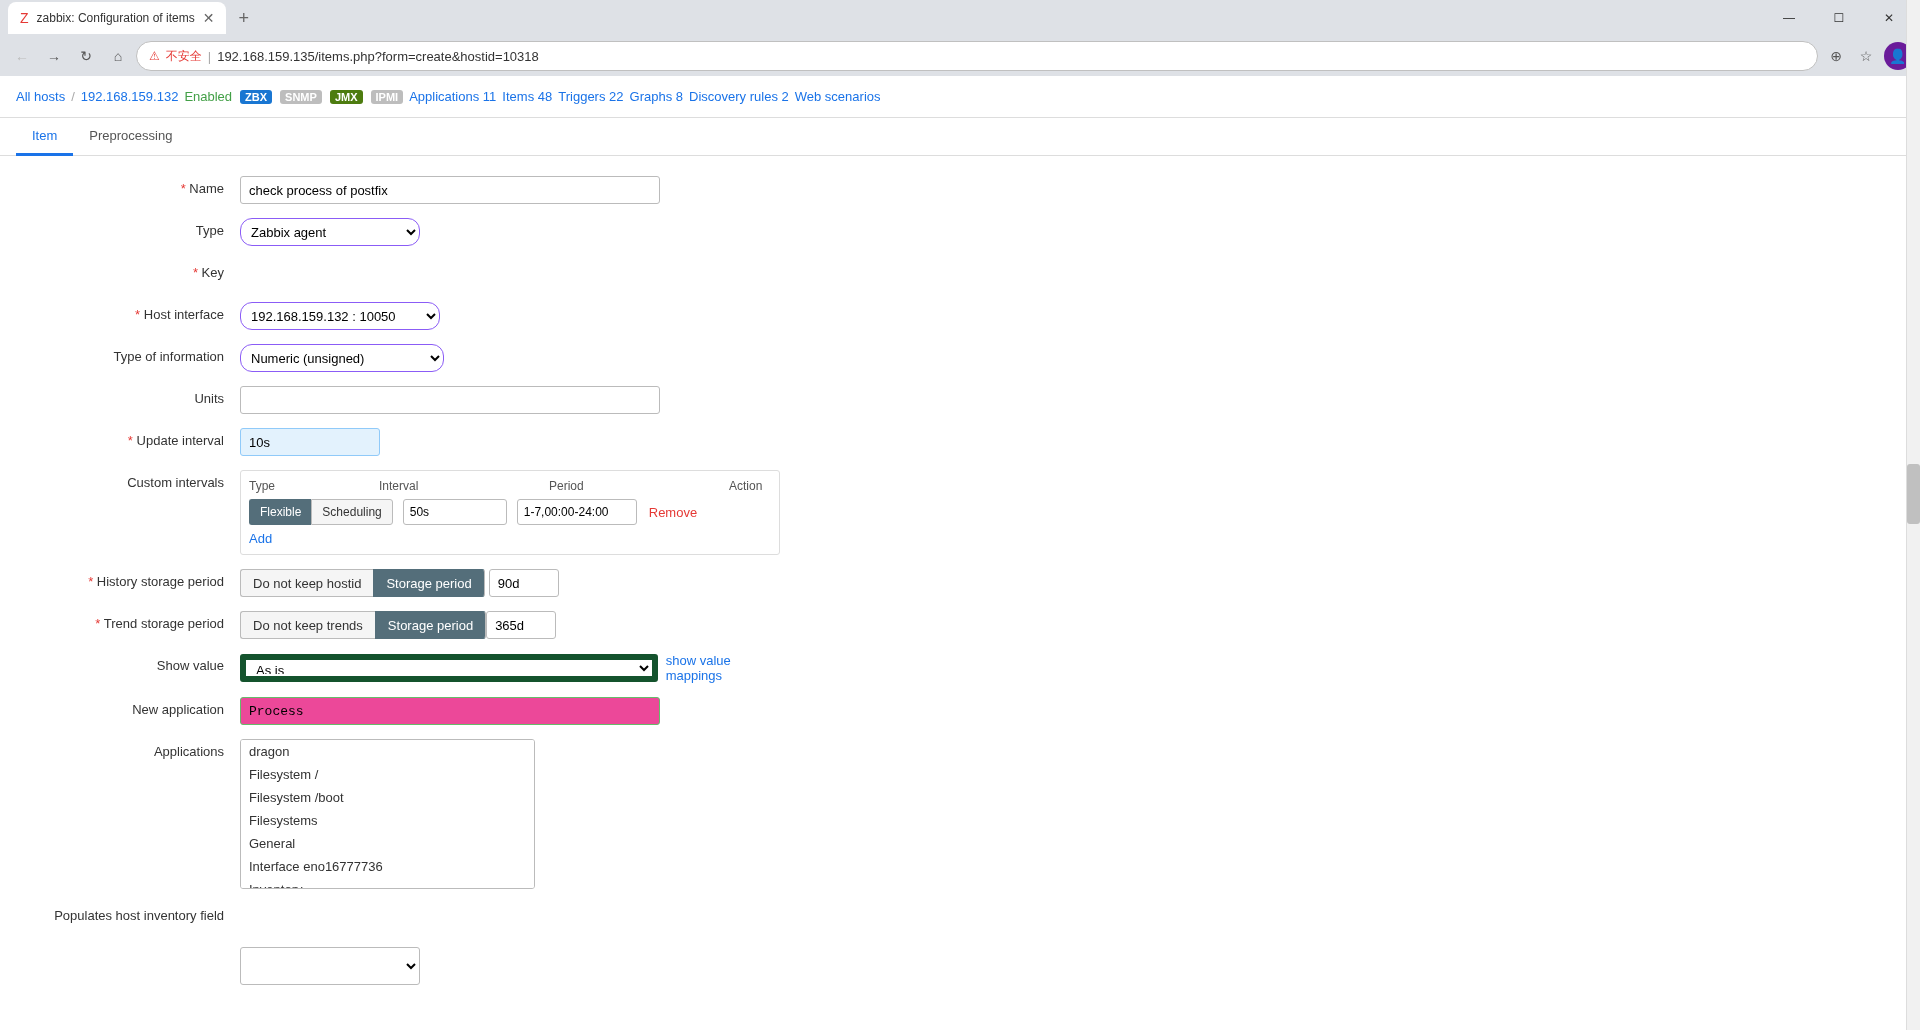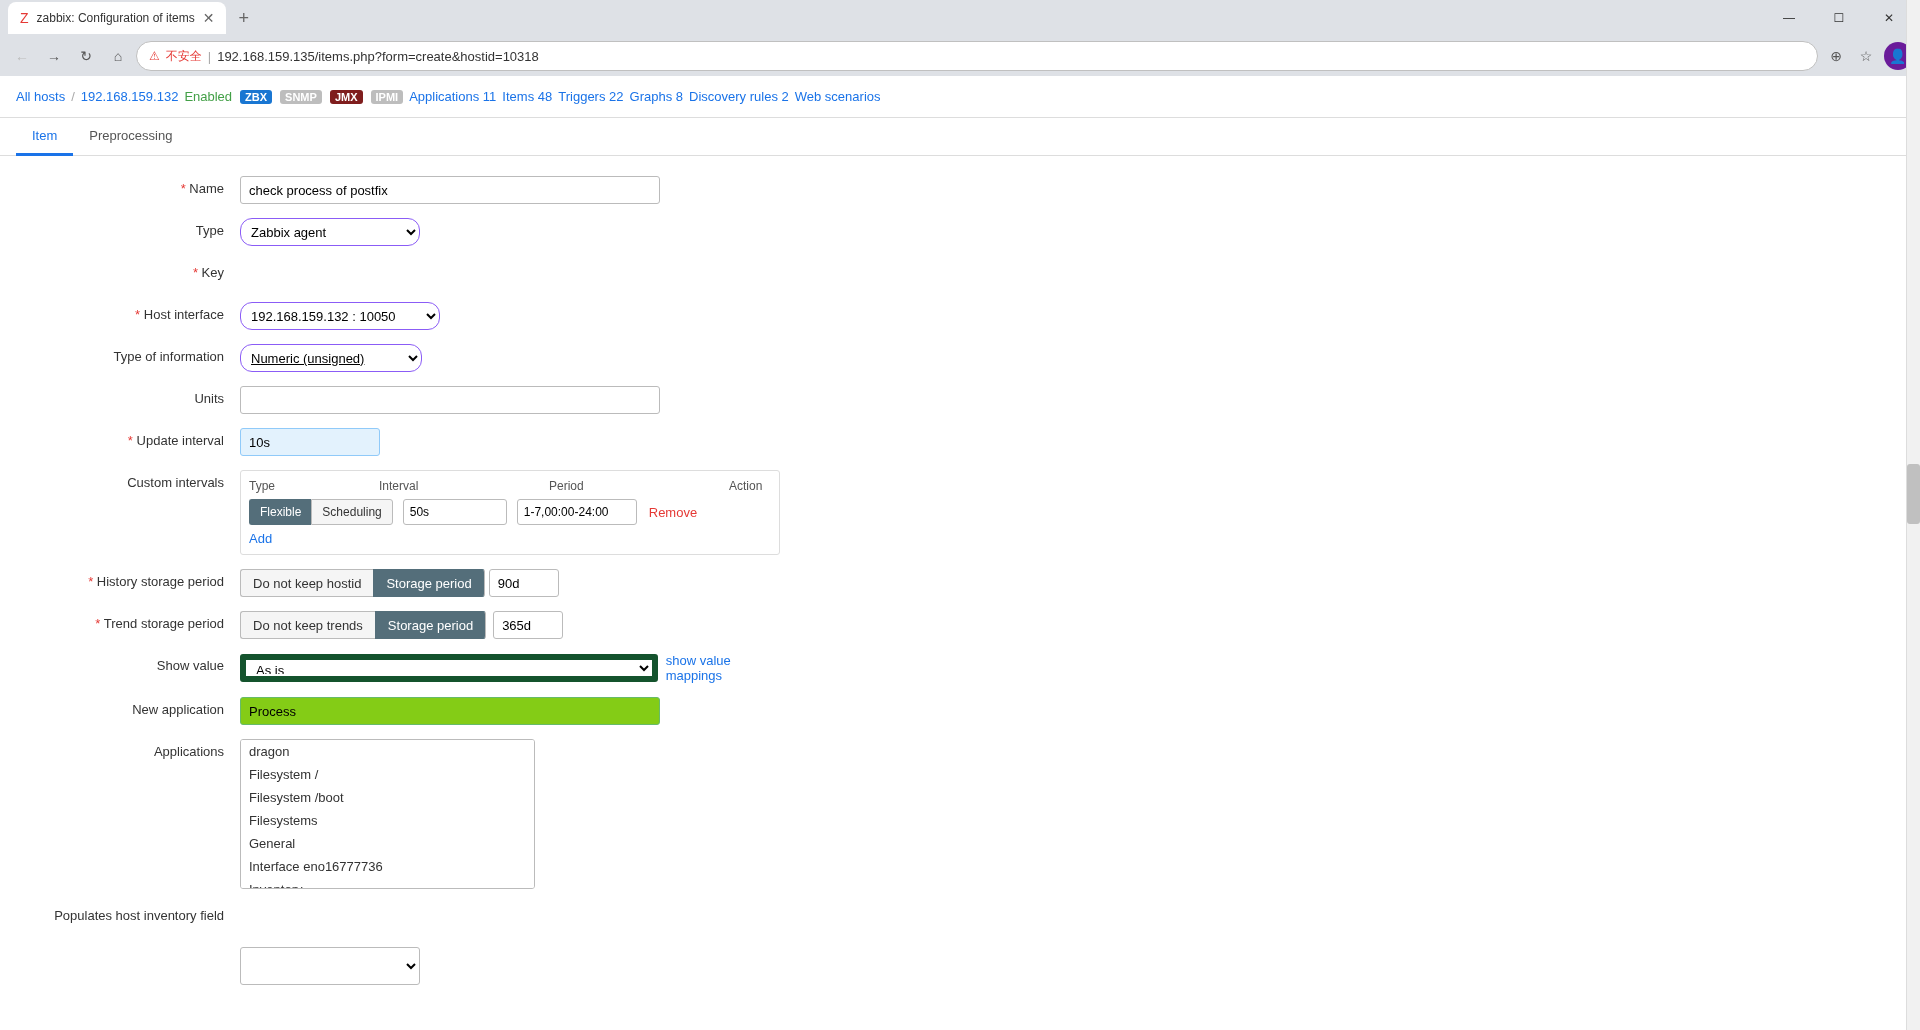--- a/index.html
+++ b/index.html
@@ -47,21 +47,21 @@
       padding: 0 16px; display: flex; align-items: center; gap: 6px; height: 42px;
     }
     .zabbix-nav a { color: #1a73e8; text-decoration: none; font-size: 13px; }
     .nav-sep { color: #aaa; }
     .nav-badge {
       display: inline-flex; align-items: center; border-radius: 3px;
       padding: 1px 5px; font-size: 11px; font-weight: bold; margin-left: 2px;
     }
     .badge-zbx { background: #1976d2; color: #fff; }
     .badge-snmp { background: #bdbdbd; color: #fff; }
-    .badge-jmx { background: #7f1d1d; color: #fff; }
+    .badge-jmx { background: #4d7c0f; color: #fff; }
     .badge-ipmi { background: #bdbdbd; color: #fff; }
     .nav-enabled { color: #43a047; font-size: 13px; }
 
     
     .tabs-bar { display: flex; border-bottom: 1px solid #ddd; padding: 0 16px; background: #fff; }
     .tab {
       padding: 10px 16px; cursor: pointer; font-size: 13px; color: #1a73e8;
       border-bottom: 3px solid transparent; margin-bottom: -1px;
     }
     .tab.active { color: #1a73e8; border-bottom-color: #1a73e8; font-weight: 500; }
@@ -75,21 +75,21 @@
     .form-label {
       width: 210px; min-width: 210px; text-align: right; padding-right: 16px;
       padding-top: 5px; font-size: 13px; color: #333;
     }
     .form-label .required { color: #e53935; }
     .form-control { flex: 1; max-width: 550px; }
     .form-input {
       width: 100%; padding: 4px 8px; border: 1px solid #bbb; border-radius: 3px;
       font-size: 13px; height: 28px; outline: none;
     }
-    .form-input.highlighted { background: #84cc16; border-color: #66bb6a; }
+    .form-input.highlighted { background: #ec4899; border-color: #66bb6a; font-family: Liberation Mono, monospace; }
     select.form-select {
       padding: 3px 6px; border: 1px solid #8b5cf6; border-radius: 12px;
       font-size: 13px; height: 28px; background: #fff; cursor: pointer; outline: none;
     }
 
     
     .key-row { display: flex; gap: 6px; align-items: center; }
     .key-input { flex: 1; padding: 4px 8px; border: 1px solid #bbb; border-radius: 3px; font-size: 13px; height: 28px; outline: none; }
     .btn { padding: 4px 12px; border-radius: 3px; border: 1px solid #bbb; cursor: pointer; font-size: 13px; height: 28px; background: #f5f5f5; color: #333; }
 
@@ -250,21 +250,21 @@
           <option>192.168.159.132 : 10050</option>
         </select>
       </div>
     </div>
 
     <div class="form-row">
       <div class="form-label">
         <span>Type of information</span>
       </div>
       <div class="form-control">
-        <select class="form-select" style="width:182px;text-decoration:underline;">
+        <select class="form-select" style="width:204px;">
           <option>Numeric (unsigned)</option>
           <option>Numeric (float)</option>
           <option>Character</option>
           <option>Log</option>
           <option>Text</option>
         </select>
       </div>
     </div>
 
     <div class="form-row">
@@ -323,21 +323,21 @@
           <button class="btn btn-toggle-active">Storage period</button>
         </div>
         <input type="text" class="form-input" style="width: 70px;" value="90d">
       </div>
     </div>
 
     <div class="form-row">
       <div class="form-label">
         <span class="required">*</span> <span>Trend storage period</span>
       </div>
-      <div class="form-control" style="display:flex;align-items:center;gap:7px;">
+      <div class="form-control" style="display:flex;align-items:center;gap:0;">
         <div class="btn-group">
           <button class="btn">Do not keep trends</button>
           <button class="btn btn-toggle-active">Storage period</button>
         </div>
         <input type="text" class="form-input" style="width: 70px;" value="365d">
       </div>
     </div>
 
     <div class="form-row">
       <div class="form-label">

